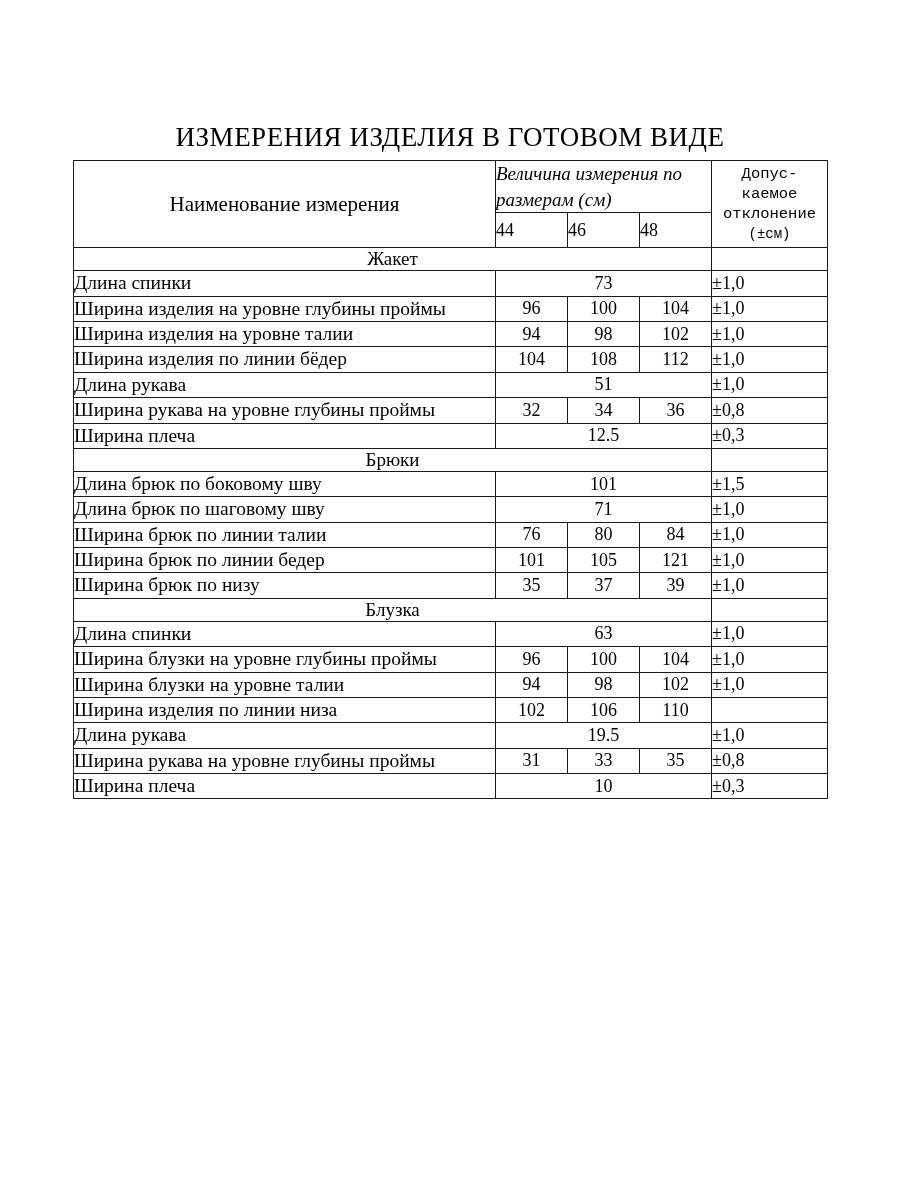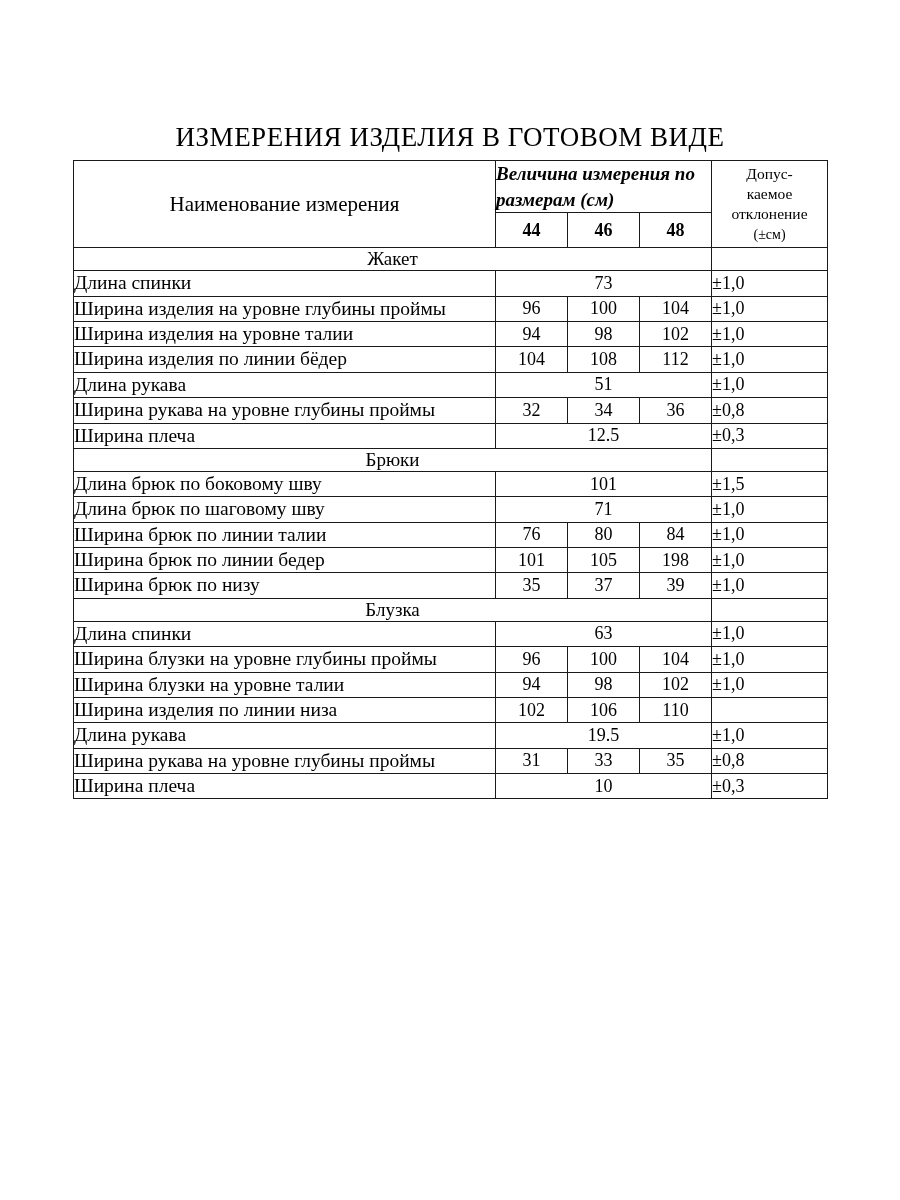--- a/index.html
+++ b/index.html
@@ -56,38 +56,39 @@
 
   .hdr-name {
     text-align: center;
     font-size: 21px;
     padding: 6px 4px;
   }
   .hdr-val {
     text-align: left;
     font-size: 19px;
     font-style: italic;
-    font-weight: bold;
+    font-weight: normal;
     line-height: 1.35;
     padding: 8px 10px 8px 12px;
     margin-top: 32px;
   }
   .hdr-dev {
     text-align: center;
     font-size: 15.5px;
     line-height: 1.3;
     padding: 6px 6px;
+    font-family: Liberation Mono, monospace;
   }
   .hdr-dev .small {
     font-size: 14px;
   }
   .size-cell {
-    text-align: center;
+    text-align: left;
     font-size: 18px;
-    font-weight: bold;
+    font-weight: normal;
     height: 34px;
   }
   .section-row td {
     text-align: center;
     font-size: 19px;
     padding: 4px 0 5px 0;
   }
   td.name {
     font-size: 19.5px;
     padding: 4px 6px 5px 12px;
@@ -203,21 +204,21 @@
         <td class="name">Ширина брюк по линии талии</td>
         <td class="val">76</td>
         <td class="val">80</td>
         <td class="val">84</td>
         <td class="dev">±1,0</td>
       </tr>
       <tr>
         <td class="name">Ширина брюк по линии бедер</td>
         <td class="val">101</td>
         <td class="val">105</td>
-        <td class="val">198</td>
+        <td class="val">121</td>
         <td class="dev">±1,0</td>
       </tr>
       <tr>
         <td class="name">Ширина брюк по низу</td>
         <td class="val">35</td>
         <td class="val">37</td>
         <td class="val">39</td>
         <td class="dev">±1,0</td>
       </tr>
 

